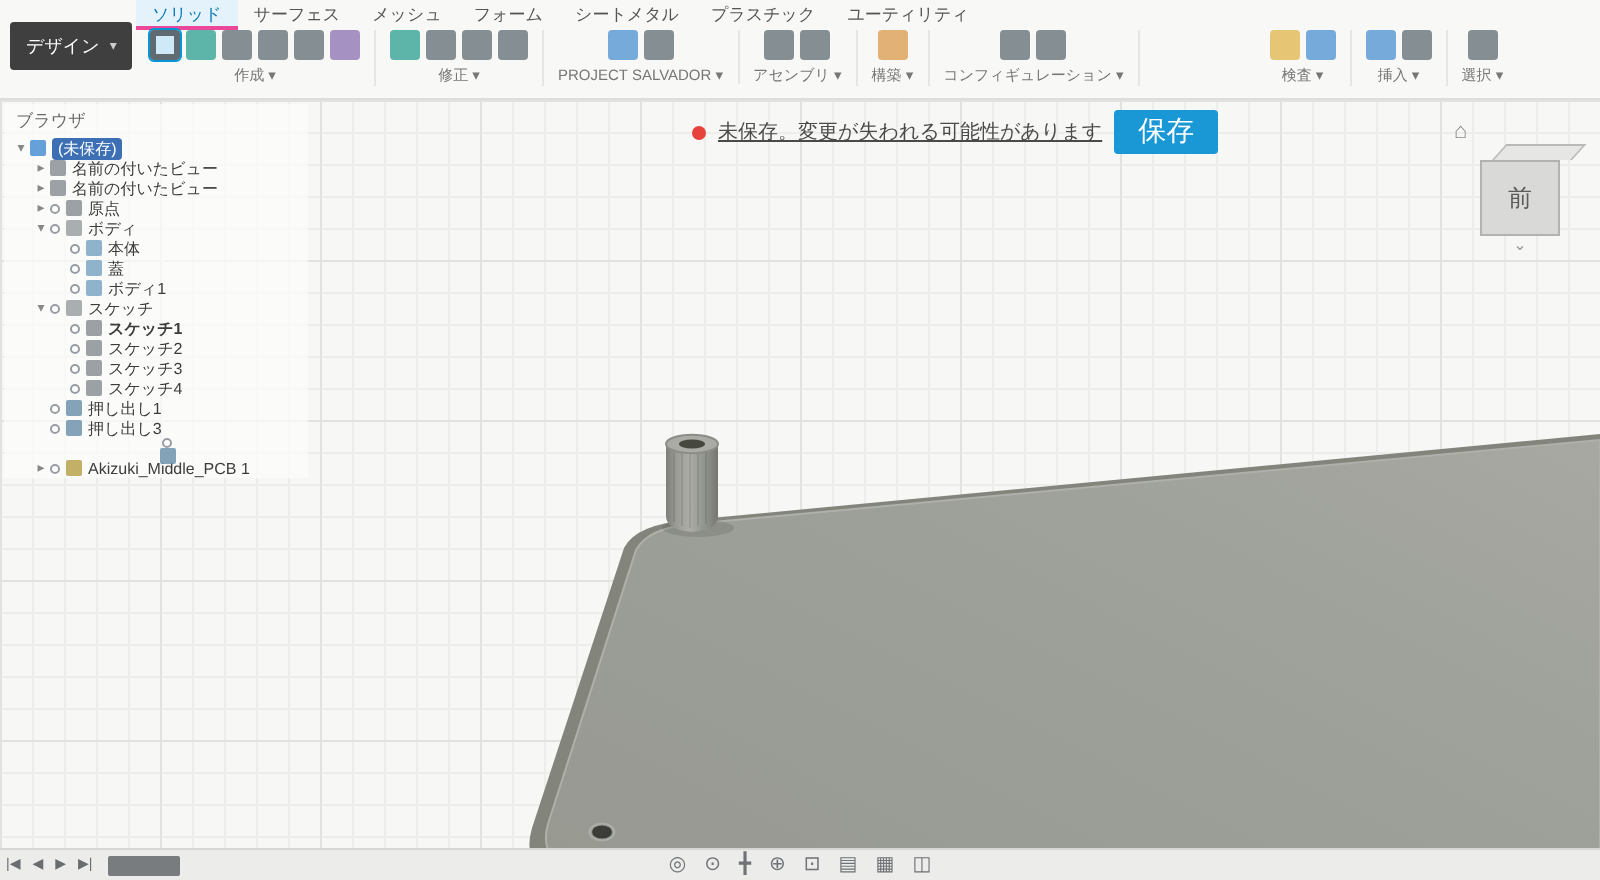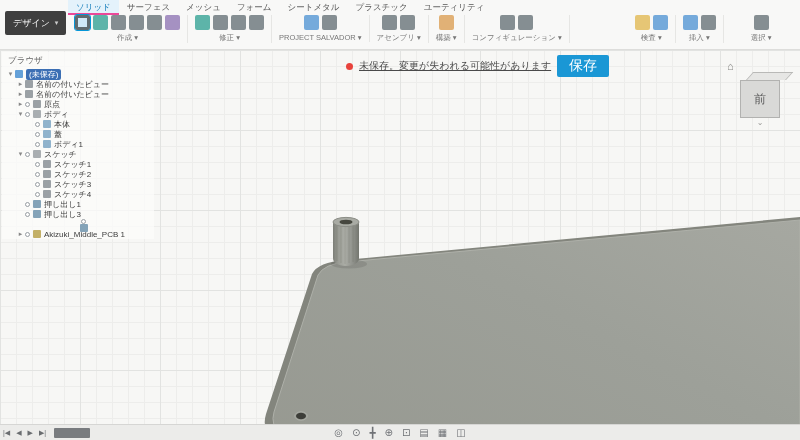--- a/index.html
+++ b/index.html
@@ -25,21 +25,21 @@
              border-bottom:1px solid #dddddb; z-index:5; }
   .workspace-btn { position:absolute; left:5px; top:11px; height:24px; padding:0 8px;
              background:#3f3f3f; color:#fff; font-size:9px; border:none; border-radius:2px;
              display:flex; align-items:center; gap:5px; cursor:pointer; }
   .workspace-btn .caret { font-size:7px; color:#ccc; }
   .tabs { position:absolute; left:68px; top:0; height:15px; display:flex; }
   .tab { padding:2px 8px 1px 8px; font-size:8.5px; color:#555; cursor:pointer; white-space:nowrap; }
   .tab.active { background:#e4f2fb; color:#0b78b8; border-bottom:2px solid #ec4899; }
   .tgroups { position:absolute; left:68px; top:15px; display:flex; align-items:flex-start; }
   .tgroup { padding:0 7px; border-right:1px solid #e6e6e4; }
-  .tgroup:last-child { border-right:none;margin-left:20px; }
+  .tgroup:last-child { border-right:none; }
   .ticons { display:flex; gap:3px; justify-content:center; }
   .ticon { width:15px; height:15px; border-radius:2px; background:currentColor; opacity:.75; cursor:pointer; }
   .ticon.tactive { outline:1px solid #0696d7; background:#cfe9f8; opacity:1; box-shadow:inset 0 0 0 3px currentColor; }
   .tlabel { font-size:7.5px; color:#777; text-align:center; margin-top:3px; white-space:nowrap; cursor:pointer; }
 
   
   .msgbar { position:absolute; left:346px; top:55px; display:flex; align-items:center; gap:6px; z-index:6; }
   .msg-dot { width:7px; height:7px; border-radius:50%; }
   .msg-text { font-size:10px; color:#4a4a4a; white-space:nowrap;text-decoration:underline; }
   .save-btn { font-size:14px; color:#fff; background:#1a97d5; border:none; border-radius:2px;
@@ -264,21 +264,21 @@
           <span class="eye"></span>
           <span class="bicon" style="background: rgb(125, 166, 196);"></span>
           <span class="btext">ボディ1</span>
         </div>
         <div class="brow" style="padding-left: 14px;">
           <span class="arrow">▾</span>
           <span class="eye"></span>
           <span class="bicon" style="background: rgb(154, 160, 165);"></span>
           <span class="btext">スケッチ</span>
         </div>
-        <div class="brow" style="padding-left: 24px;">
+        <div class="brow" style="padding-left: 24px; font-weight: bold;">
           <span class="arrow"></span>
           <span class="eye"></span>
           <span class="bicon" style="background: rgb(138, 144, 150);"></span>
           <span class="btext">スケッチ1</span>
         </div>
         <div class="brow" style="padding-left: 24px;">
           <span class="arrow"></span>
           <span class="eye"></span>
           <span class="bicon" style="background: rgb(138, 144, 150);"></span>
           <span class="btext">スケッチ2</span>

